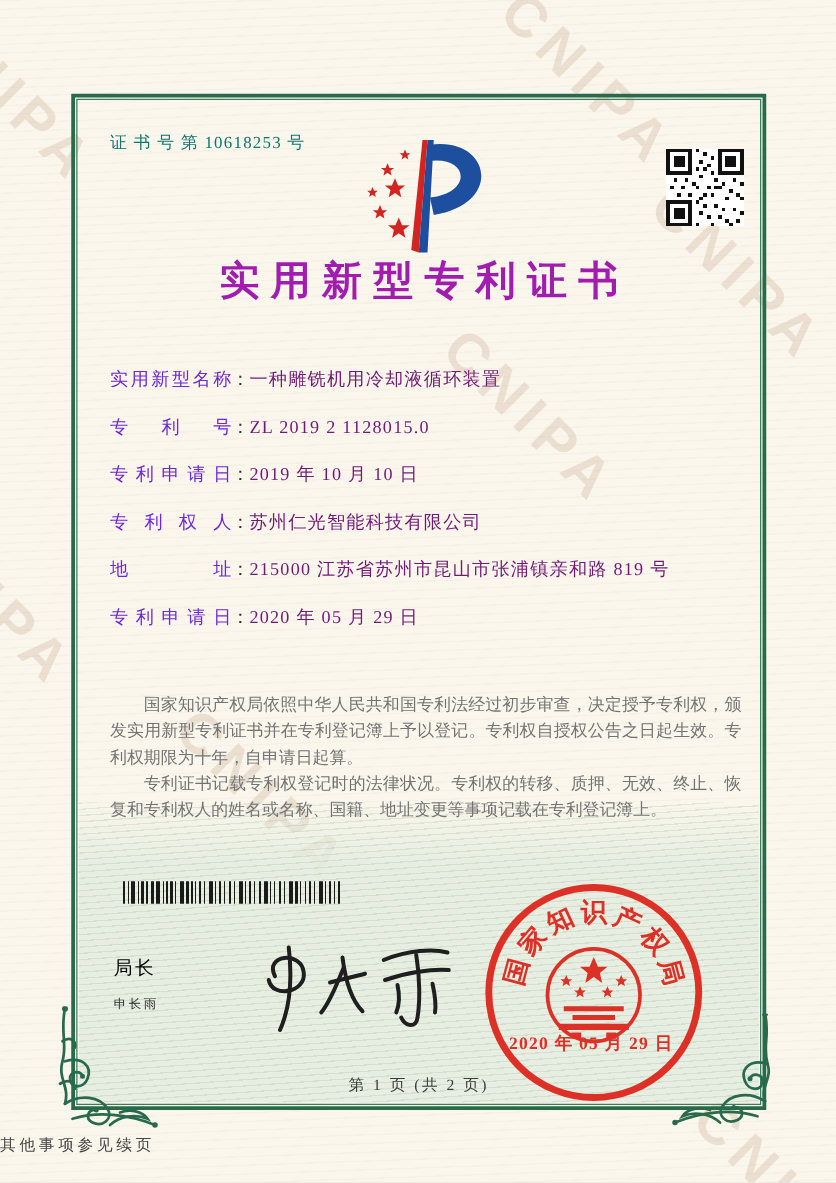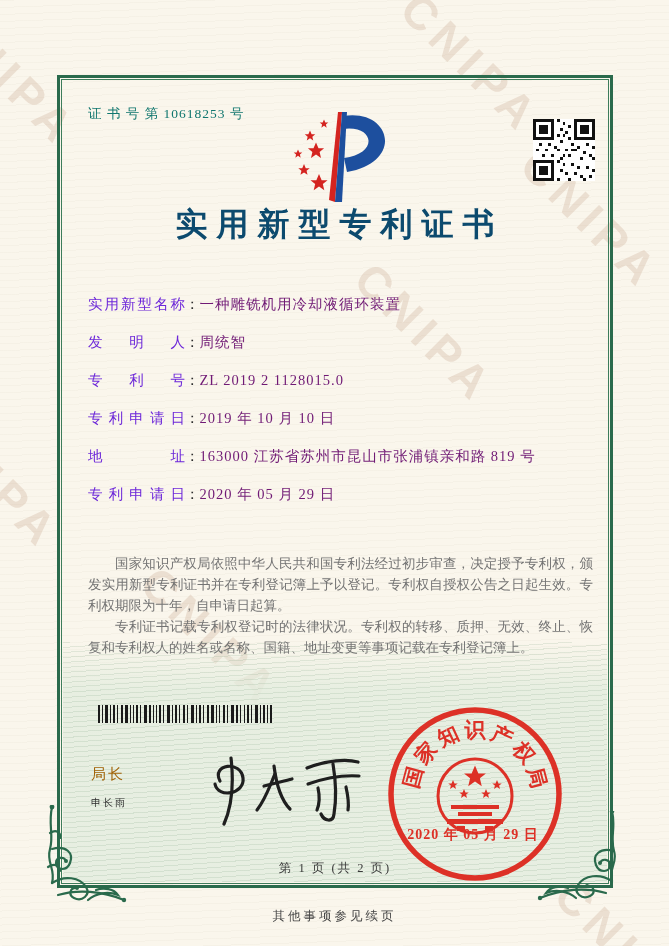--- a/index.html
+++ b/index.html
@@ -33,50 +33,50 @@
       repeating-linear-gradient(176deg, rgba(108,150,114,0.16) 0 1px, transparent 1px 5px),
       linear-gradient(180deg, rgba(228,237,223,0) 0%, rgba(228,237,223,0.85) 20%, rgba(230,238,225,0.95) 100%);
   }
   .cert-no{
     position:absolute; left:28px; top:27px; font-size:13.5px; letter-spacing:1px; color:#0f766e;
   }
   .logo{ position:absolute; left:229px; top:26px; }
   .qr{ position:absolute; left:472px; top:41px; }
   .title{
     position:absolute; left:0; right:0; top:125px; text-align:center;
-    font-size:32px; font-weight:bold; letter-spacing:9px; color:#0c4a6e; text-indent:9px;
+    font-size:32px; font-weight:bold; letter-spacing:9px; color:#a21caf; text-indent:9px;
   }
   .fields{ position:absolute; left:28px; top:207px; width:500px; font-size:14.5px; }
   .frow{ height:38px; line-height:38px; white-space:nowrap; }
   .flabel{
     display:inline-block; width:97px; text-align:justify; text-align-last:justify;
     vertical-align:top; color:#6d28d9;
   }
   .fvalue{ letter-spacing:1px; color:#701a75; }
   .grant-row{ position:relative; }
   .grant-no-group{ position:absolute; left:273px; top:0; }
   .body-text{
     position:absolute; left:28px; top:475px; width:505px;
     font-size:13.5px; line-height:21px; text-align:justify; color:#737373;
   }
   .body-text p{ margin:0; text-indent:2em; }
   .barcode{ position:absolute; left:38px; top:627px; z-index:2; }
-  .sig-title{ position:absolute; left:31px; top:687px; font-size:15px; letter-spacing:2px; color:#a16207; z-index:2;}
+  .sig-title{ position:absolute; left:31px; top:687px; font-size:15px; letter-spacing:2px; color:#000000; z-index:2;}
   .sig-name{ position:absolute; left:31px; top:718px; font-size:10px; letter-spacing:2px; color:#2a2a2a; z-index:2;}
   .signature-svg{ position:absolute; left:135px; top:668px; z-index:2; }
   .seal{ position:absolute; left:325px; top:626px; z-index:3; opacity:0.93; }
   .flourish{ position:absolute; z-index:2; }
   .flourish.left{ left:-16px; bottom:-20px; }
   .flourish.right{ right:-12px; bottom:-16px; transform:scaleX(-1); }
   .page-number{
     position:absolute; left:0; right:0; bottom:8px; text-align:center;
     font-size:12.5px; letter-spacing:2px; color:#3a3a3a; z-index:2;
   }
   .footer-note{
-    position:absolute; left:0; right:0; top:908px; text-align:center;
+    position:absolute; left:0; right:0; top:908px; 
     font-size:12.5px; letter-spacing:3px; color:#444; z-index:2;
   }
 </style>
 </head>
 <body>
 
 <div class="page">
 
   <div class="watermark" style="left:-35px; top:-5px;">CNIPA</div>
   <div class="watermark" style="left:428px; top:-18px;">CNIPA</div>
@@ -174,30 +174,30 @@
       </g>
     </svg>
 
     <div class="title">实用新型专利证书</div>
 
     <div class="fields">
       <div class="frow">
         <span class="flabel">实用新型名称</span><span>：</span><span class="fvalue">一种雕铣机用冷却液循环装置</span>
       </div>
       <div class="frow">
-        <span class="flabel">发明人</span><span>：</span><span class="fvalue">周统智</span>
-      </div>
-      <div class="frow">
         <span class="flabel">专利号</span><span>：</span><span class="fvalue">ZL 2019 2 1128015.0</span>
       </div>
       <div class="frow">
         <span class="flabel">专利申请日</span><span>：</span><span class="fvalue">2019 年 10 月 10 日</span>
       </div>
       <div class="frow">
-        <span class="flabel">地址</span><span>：</span><span class="fvalue">163000 江苏省苏州市昆山市张浦镇亲和路 819 号</span>
+        <span class="flabel">专利权人</span><span>：</span><span class="fvalue">苏州仁光智能科技有限公司</span>
+      </div>
+      <div class="frow">
+        <span class="flabel">地址</span><span>：</span><span class="fvalue">215000 江苏省苏州市昆山市张浦镇亲和路 819 号</span>
       </div>
       <div class="frow grant-row">
         <span class="flabel">专利申请日</span><span>：</span><span class="fvalue">2020 年 05 月 29 日</span>
       </div>
     </div>
 
     <div class="body-text">
       <p>国家知识产权局依照中华人民共和国专利法经过初步审查，决定授予专利权，颁发实用新型专利证书并在专利登记簿上予以登记。专利权自授权公告之日起生效。专利权期限为十年，自申请日起算。</p>
       <p>专利证书记载专利权登记时的法律状况。专利权的转移、质押、无效、终止、恢复和专利权人的姓名或名称、国籍、地址变更等事项记载在专利登记簿上。</p>
     </div>

